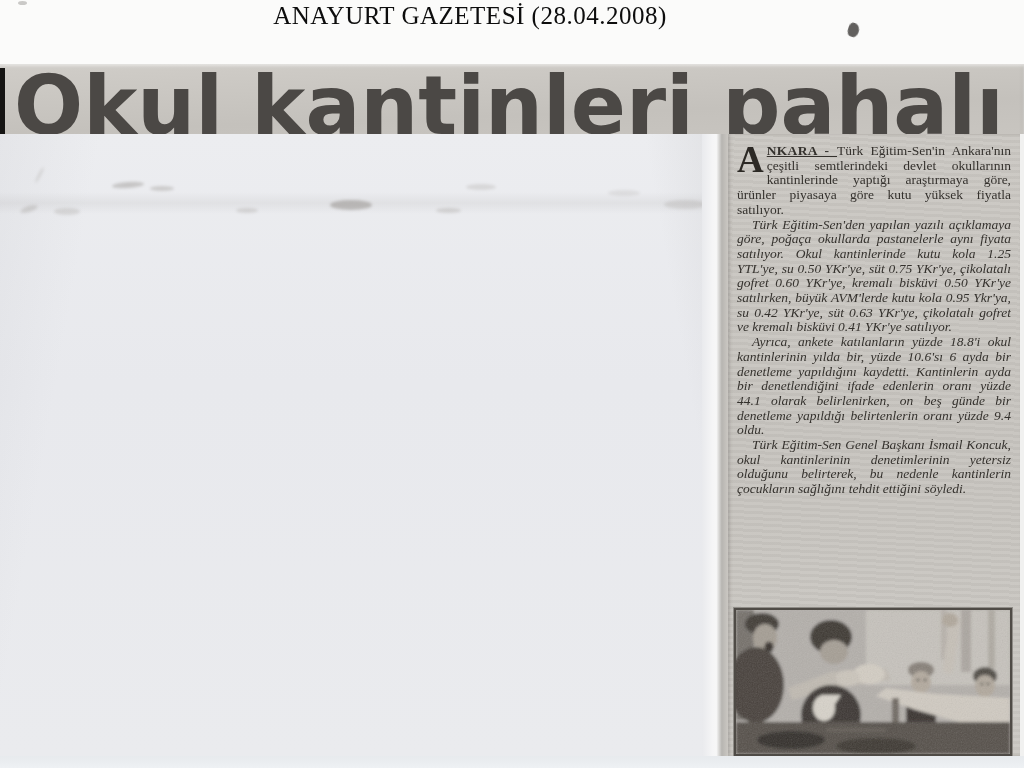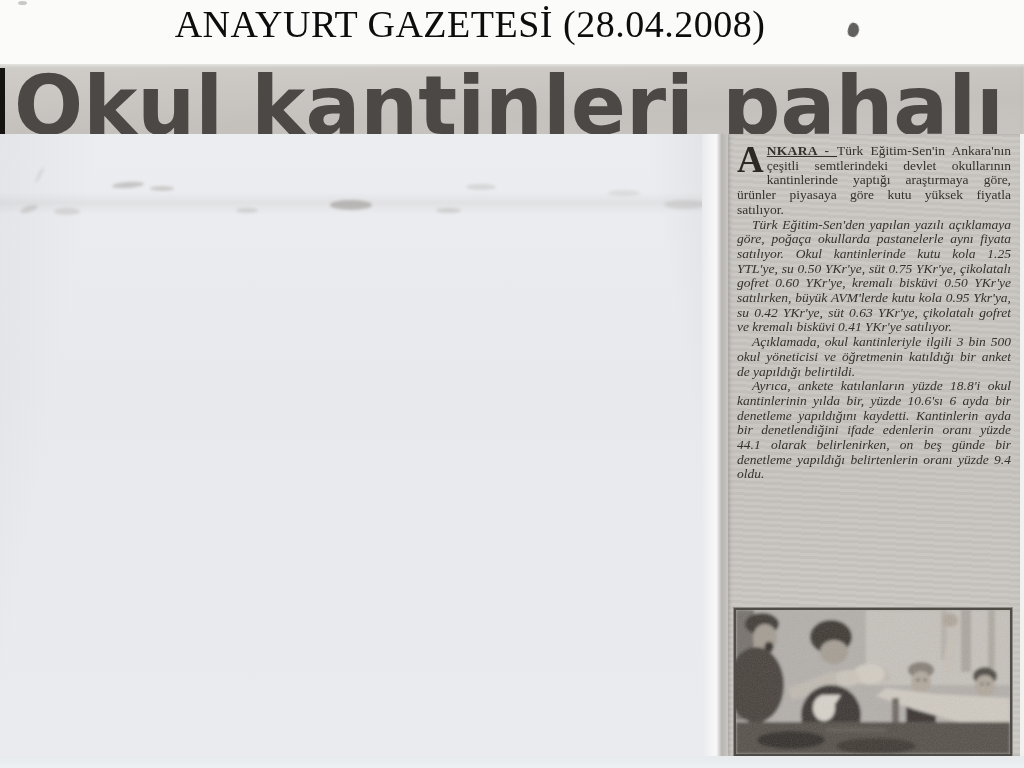--- a/index.html
+++ b/index.html
@@ -4,21 +4,21 @@
 <style>
   html,body{margin:0;padding:0;}
   body{
     width:1024px;height:768px;overflow:hidden;position:relative;
     background:#fbfbfa;font-family:"Liberation Serif", serif;
   }
   
   .source-title{
     position:absolute;top:2px;left:140px;width:660px;height:42px;
     text-align:center;font-family:"Liberation Serif", serif;
-    font-size:38px;color:#0d0d0d;letter-spacing:.5px;white-space:nowrap;
+    font-size:25px;color:#0d0d0d;letter-spacing:.5px;white-space:nowrap;
   }
   
   .headline-strip{
     position:absolute;top:44px;left:0;width:1024px;height:90px;
     background:linear-gradient(178deg,#d0cdc8 0%,#c4c1bc 55%,#cac7c2 100%);
     border-bottom:1px solid #a8a6a2;
     box-shadow:inset 0 2px 3px rgba(255,255,255,.5), inset 0 -3px 5px rgba(120,118,114,.25);
     margin-top:20px;
   }
   .headline-svg{position:absolute;top:0;left:0;}
@@ -132,22 +132,22 @@
   <div class="smudge s10"></div>
   <div class="smudge s11"></div>
 </div>
 
 <div class="clip-edge"></div>
 
 <div class="article-col">
   <div class="article-text">
     <p class="para"><span class="dropcap">A</span><span class="lead">NKARA - </span><span>Türk Eğitim-Sen'in Ankara'nın çeşitli semtlerindeki devlet okullarının kantinlerinde yaptığı araştırmaya göre, ürünler piyasaya göre kutu yüksek fiyatla satılıyor.</span></p>
     <p class="para indent">Türk Eğitim-Sen'den yapılan yazılı açıklamaya göre, poğaça okullarda pastanelerle aynı fiyata satılıyor. Okul kantinlerinde kutu kola 1.25 YTL'ye, su 0.50 YKr'ye, süt 0.75 YKr'ye, çikolatalı gofret 0.60 YKr'ye, kremalı bisküvi 0.50 YKr'ye satılırken, büyük AVM'lerde kutu kola 0.95 Ykr'ya, su 0.42 YKr'ye, süt 0.63 YKr'ye, çikolatalı gofret ve kremalı bisküvi 0.41 YKr'ye satılıyor.</p>
-    <p class="para indent">Açıklamada, okul kantinleriyle ilgili 3 bin 500 okul yöneticisi ve öğretmenin katıldığı bir anket de yapıldığı belirtildi.</p>
     <p class="para indent">Ayrıca, ankete katılanların yüzde 18.8'i okul kantinlerinin yılda bir, yüzde 10.6'sı 6 ayda bir denetleme yapıldığını kaydetti. Kantinlerin ayda bir denetlendiğini ifade edenlerin oranı yüzde 44.1 olarak belirlenirken, on beş günde bir denetleme yapıldığı belirtenlerin oranı yüzde 9.4 oldu.</p>
+    <p class="para indent">Türk Eğitim-Sen Genel Başkanı İsmail Koncuk, okul kantinlerinin denetimlerinin yetersiz olduğunu belirterek, bu nedenle kantinlerin çocukların sağlığını tehdit ettiğini söyledi.</p>
   </div>
 
   <div class="photo-frame">
     <svg width="274" height="144" viewBox="0 0 274 144">
       <defs>
         <filter id="soft" x="-15%" y="-15%" width="130%" height="130%">
           <feGaussianBlur stdDeviation="1.6"></feGaussianBlur>
         </filter>
         <filter id="grain">
           <feTurbulence type="fractalNoise" baseFrequency="0.8" numOctaves="2" stitchTiles="stitch"></feTurbulence>

